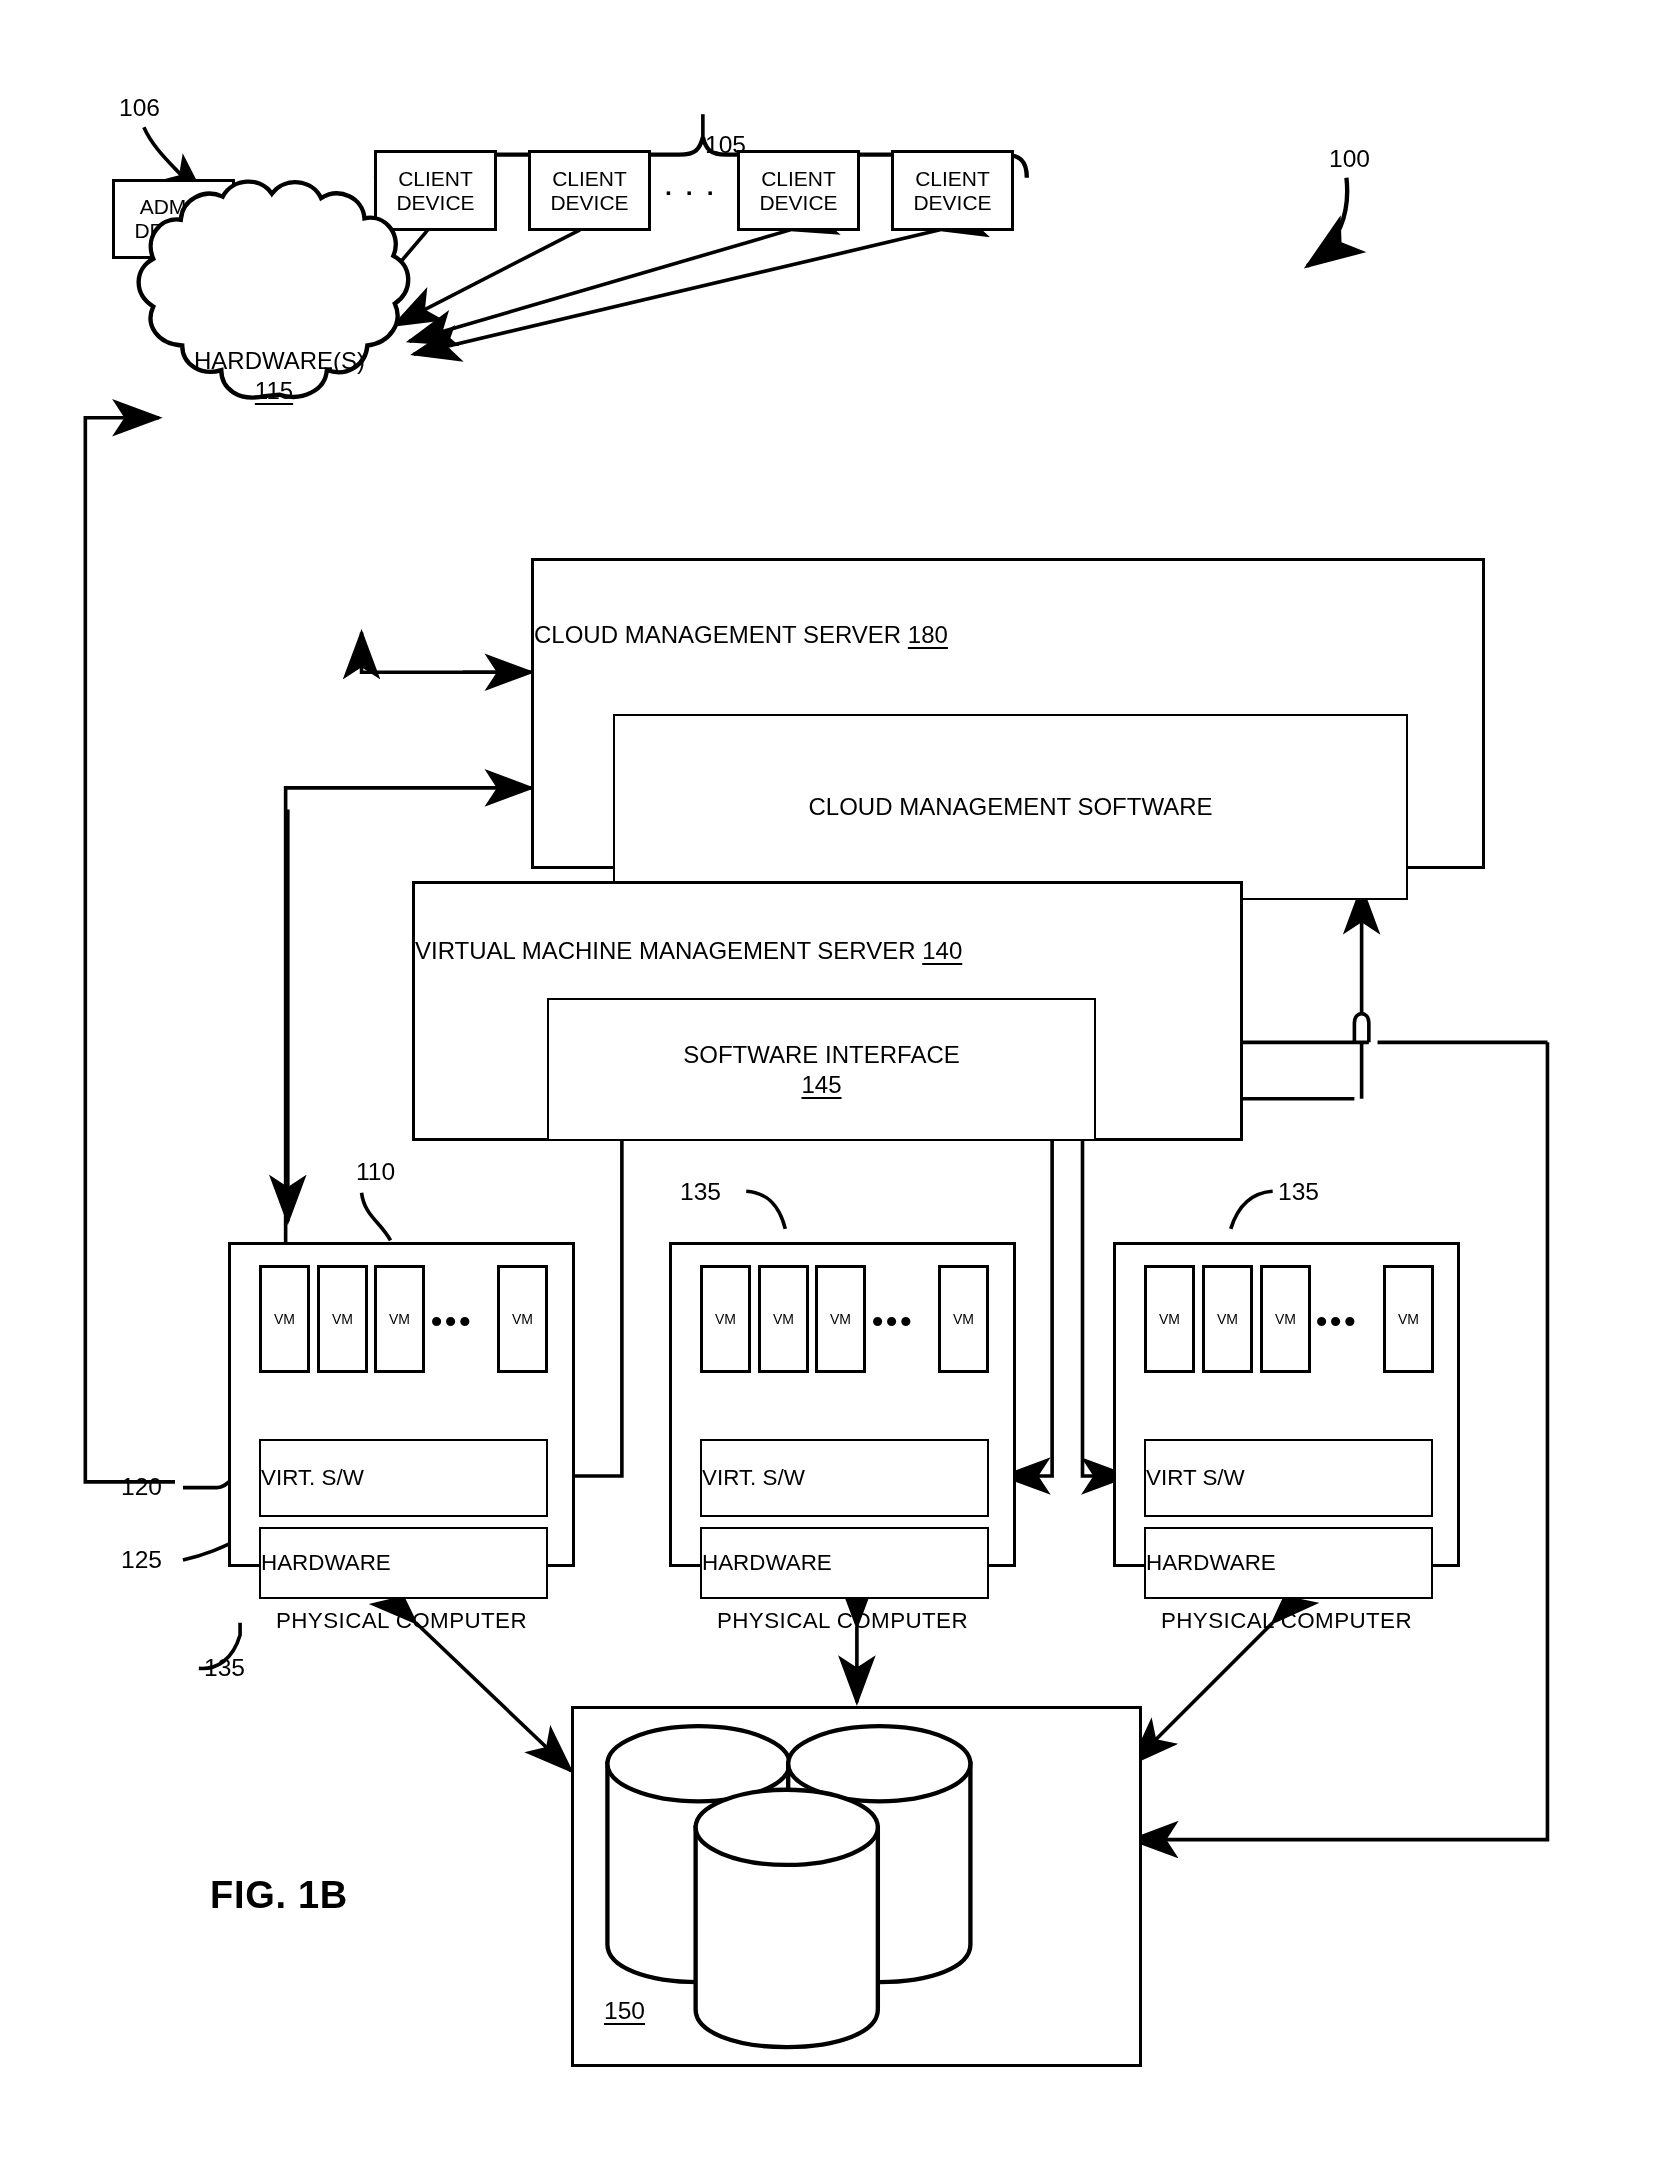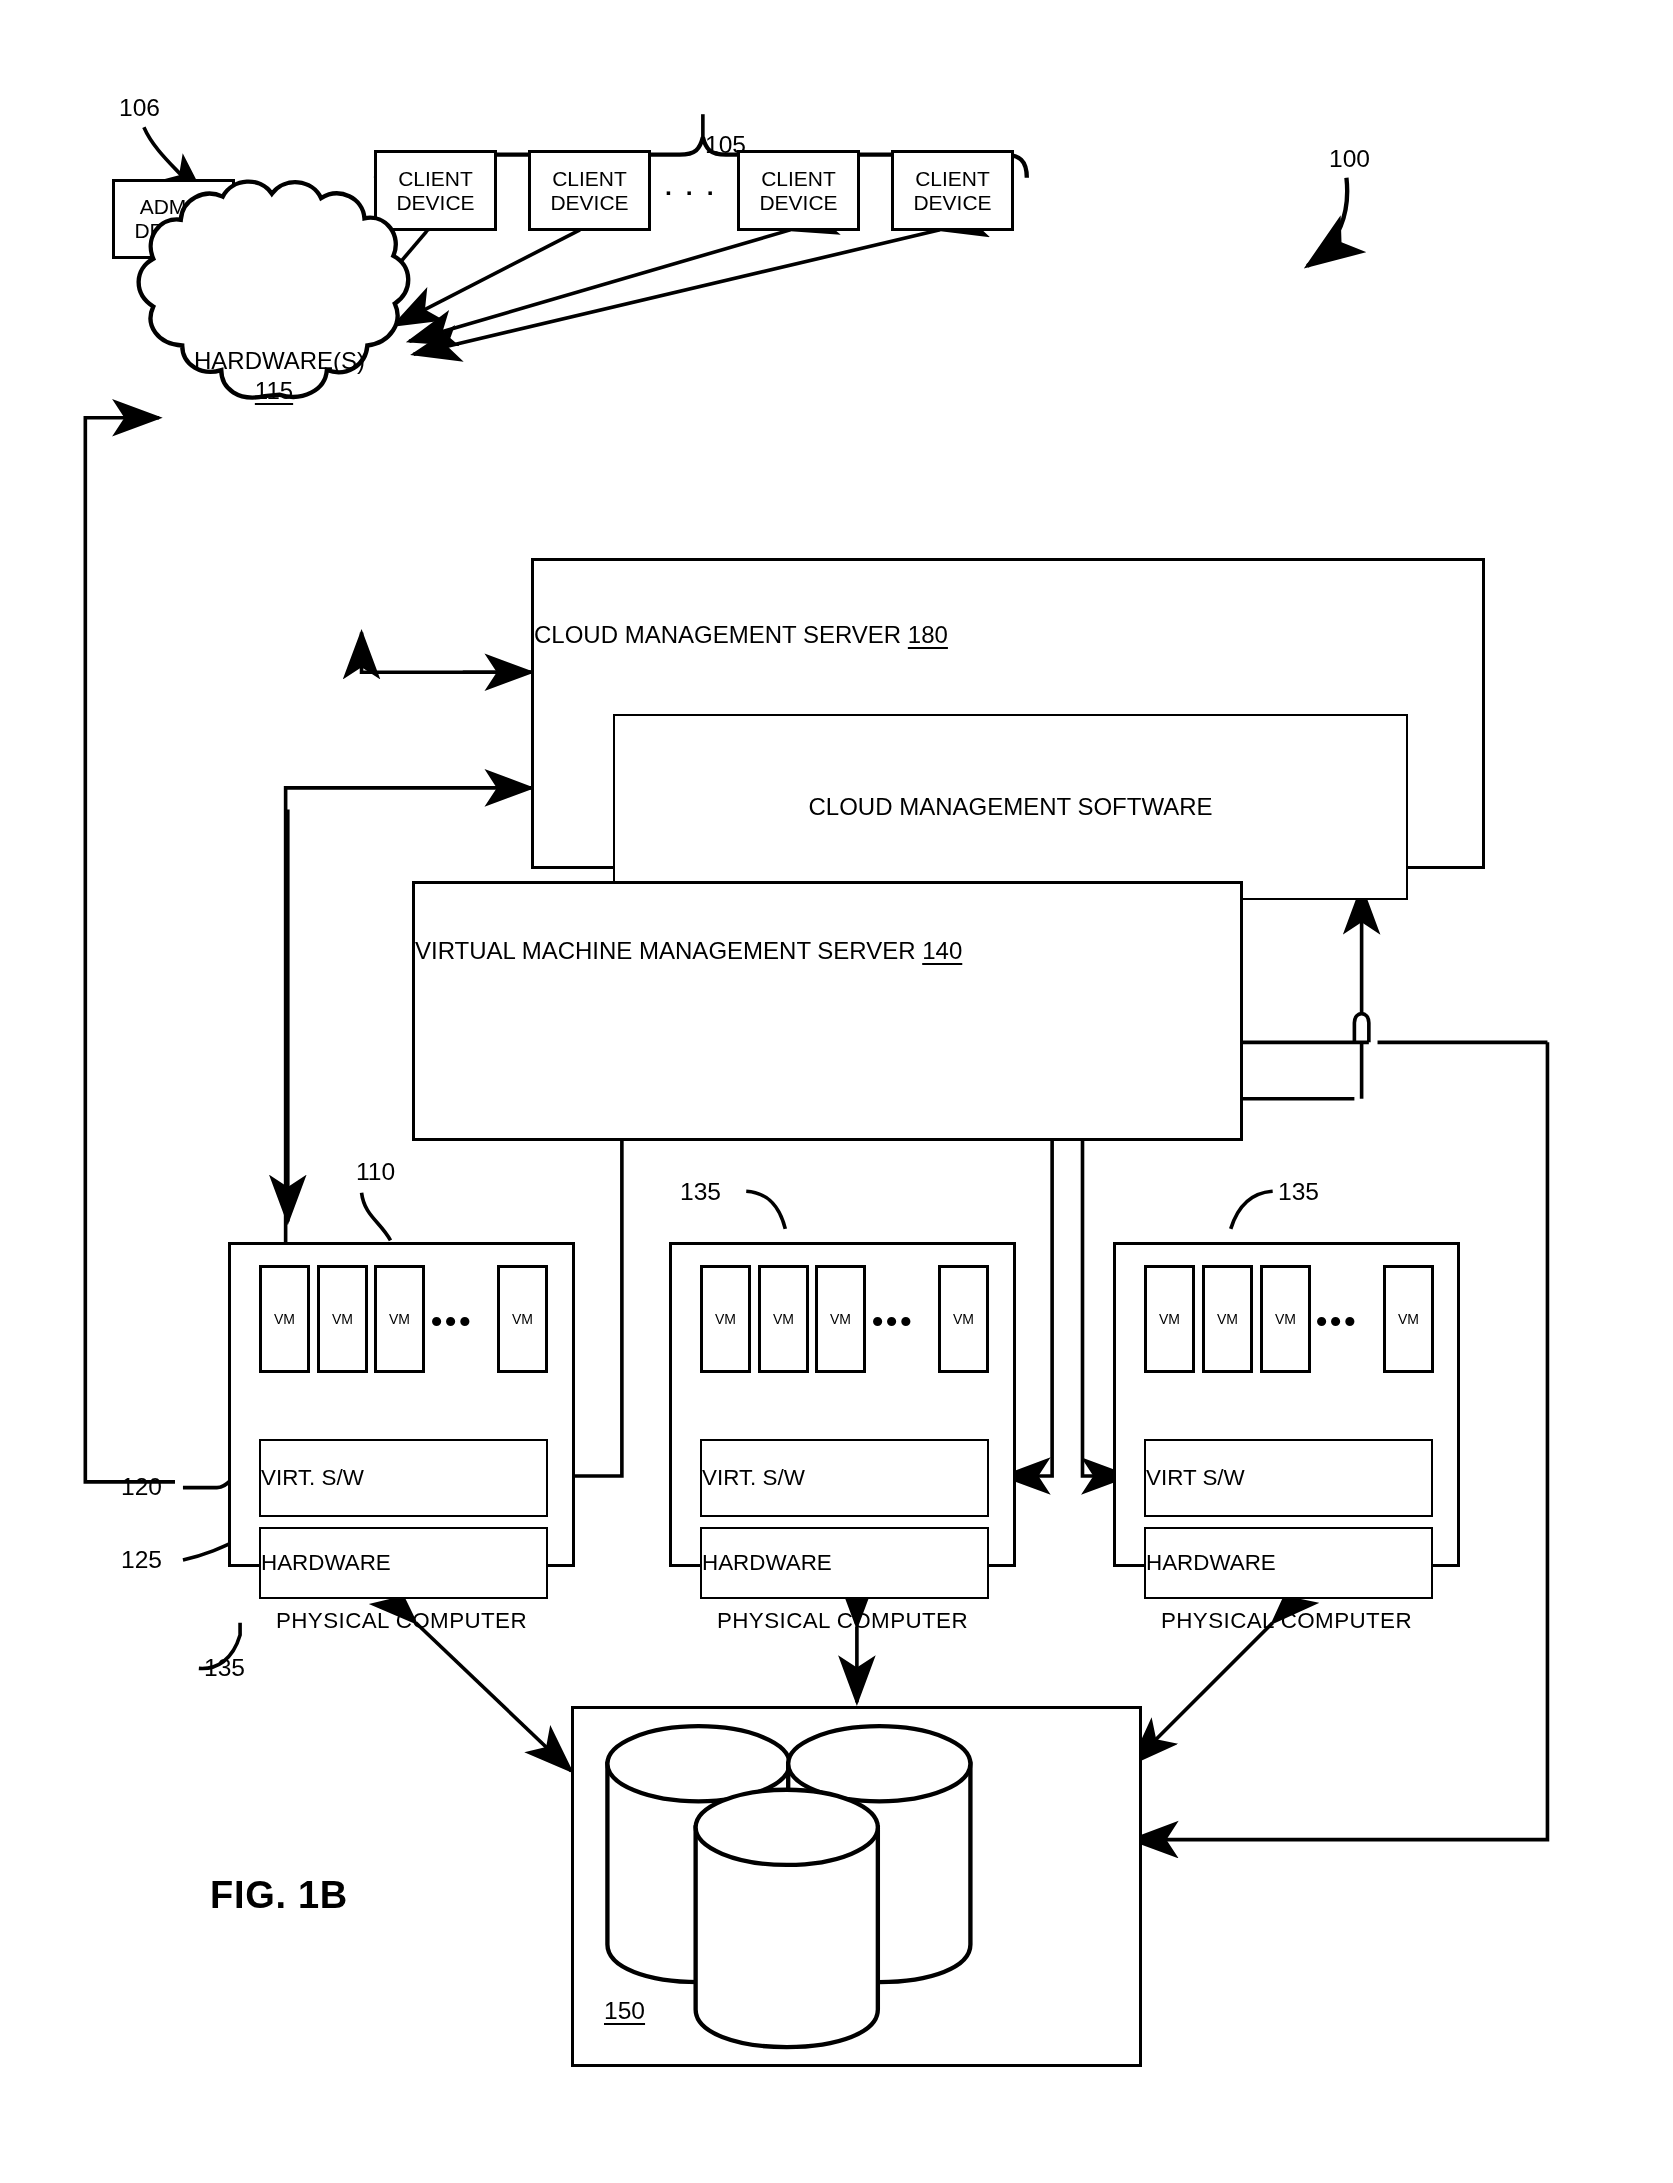--- a/index.html
+++ b/index.html
@@ -191,20 +191,26 @@
       <div class="ttl">CLOUD MANAGEMENT SOFTWARE</div>
     </div>
   </div>
 
   <div class="box" style="left:412px;top:881px;width:831px;height:260px;align-items:flex-start;">
     <div class="ttl" style="margin-top:52px;">
       <span>VIRTUAL MACHINE MANAGEMENT SERVER</span>
       <span class="u">140</span>
     </div>
   </div>
+  <div class="box thinbox" style="left:547px;top:998px;width:549px;height:143px;">
+    <div class="center-text">
+      <div class="ttl">SOFTWARE INTERFACE</div>
+      <div class="ttl u">145</div>
+    </div>
+  </div>
 
   <div class="box" style="left:228px;top:1242px;width:347px;height:325px;"></div>
   <div class="vm" style="left:259px;top:1265px;width:51px;height:108px;">VM</div>
   <div class="vm" style="left:317px;top:1265px;width:51px;height:108px;">VM</div>
   <div class="vm" style="left:374px;top:1265px;width:51px;height:108px;">VM</div>
   <div class="dots" style="left:431px;top:1305px;">•••</div>
   <div class="vm" style="left:497px;top:1265px;width:51px;height:108px;">VM</div>
   <div class="box thinbox" style="left:259px;top:1439px;width:289px;height:78px;font-size:22.4px;">VIRT. S/W</div>
   <div class="box thinbox" style="left:259px;top:1527px;width:289px;height:72px;font-size:22.4px;">HARDWARE</div>
   <div class="lbl" style="left:228px;top:1608px;width:347px;text-align:center;font-size:22.4px;">PHYSICAL COMPUTER</div>

